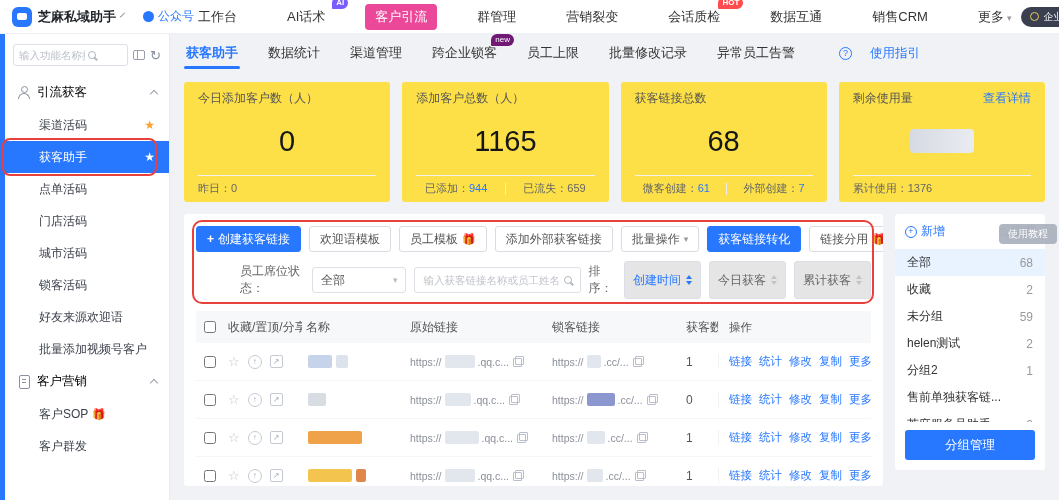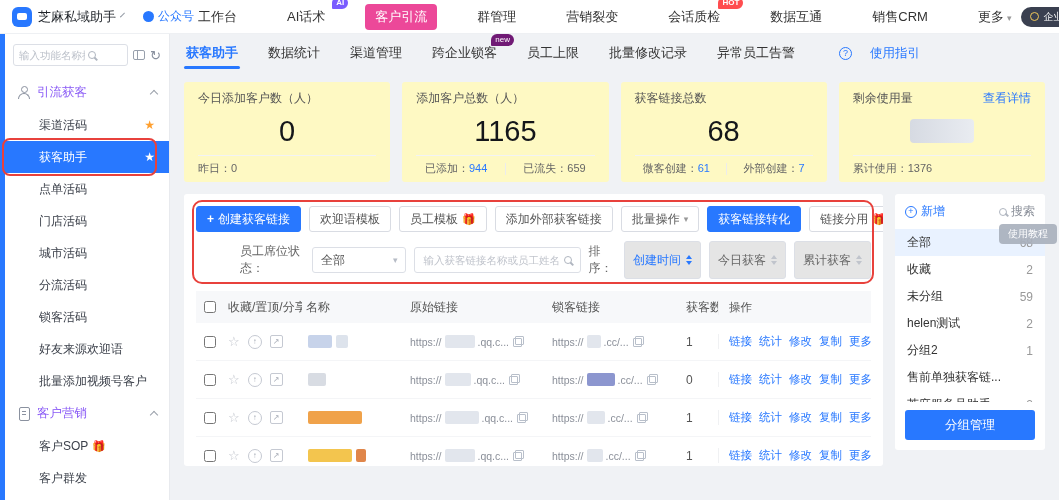--- a/index.html
+++ b/index.html
@@ -5,21 +5,21 @@
   *{box-sizing:border-box;margin:0;padding:0}
   html,body{width:1059px;height:500px;overflow:hidden}
   body{font-family:"Liberation Sans","DejaVu Sans",sans-serif;font-size:12px;color:#333;background:#f0f2f5}
   .page{position:relative;width:1059px;height:500px;overflow:hidden}
 
   
   .topnav{height:34px;background:#fff;border-bottom:1px solid #eef0f3;display:flex;align-items:center;padding:0 12px;position:relative;z-index:6}
   .brand{display:flex;align-items:center;gap:6px;min-width:150px}
   .logo{width:20px;height:20px;background:#2878ff;border-radius:6px;position:relative;flex:none}
   .logo::after{content:"";position:absolute;left:5px;top:6px;width:10px;height:7px;background:#fff;border-radius:2px}
-  .brand-title{font-weight:normal;font-size:13px;color:#1f2329;white-space:nowrap}
+  .brand-title{font-weight:bold;font-size:13px;color:#1f2329;white-space:nowrap}
   .chev{display:inline-block;width:6px;height:6px;border-left:1.5px solid #9aa0aa;border-top:1.5px solid #9aa0aa}
   .chev.down{transform:rotate(225deg);margin-top:-3px}
   .chev.up{transform:rotate(45deg);margin-top:3px;margin-left:auto}
   .divider-v{width:1px;height:12px;background:#e3e5e9;margin:0 4px}
   .mp-link{color:#2878ff;display:flex;align-items:center;gap:4px;font-size:12px;white-space:nowrap;cursor:pointer}
   .mp-icon{width:11px;height:11px;border-radius:50%;background:#2878ff;display:inline-block}
   .nav-items{display:flex;align-items:center;gap:30px;margin-left:26px;flex:1}
   .nav-item{position:relative;font-size:13px;color:#333;padding:4px 10px;white-space:nowrap;cursor:pointer}
   .nav-item.active{background:#ec4899;color:#fff;border-radius:4px}
   .nav-badge{position:absolute;top:-7px;right:-13px;font-size:8px;line-height:1;padding:2px 4px;border-radius:6px 6px 6px 1px;color:#fff;font-weight:bold}
@@ -36,21 +36,21 @@
   .blue-strip{position:absolute;left:0;top:0;bottom:0;width:5px;background:#2878ff}
   .side-search{display:flex;align-items:center;gap:5px;padding:10px 8px}
   .search-box{flex:1;height:22px;border:1px solid #dcdfe6;border-radius:3px;display:flex;align-items:center;padding:0 5px;gap:3px;background:#fff}
   .search-box input{border:none;outline:none;width:66px;font-size:10.5px;color:#333;font-family:inherit}
   .search-box input::placeholder{color:#bcc1ca}
   .mag{width:8px;height:8px;border:1.5px solid #b0b6c0;border-radius:50%;position:relative;display:inline-block;flex:none}
   .mag::after{content:"";position:absolute;width:4px;height:1.5px;background:#b0b6c0;transform:rotate(45deg);right:-3px;bottom:-1px}
   .ic-collapse{width:12px;height:10px;border:1.2px solid #98a0ac;border-radius:2px;position:relative;display:inline-block;cursor:pointer}
   .ic-collapse::after{content:"";position:absolute;left:3px;top:0;bottom:0;width:1.2px;background:#98a0ac}
   .ic-refresh{color:#8a919f;font-size:13px;line-height:1;cursor:pointer}
-  .side-group-head{display:flex;align-items:center;gap:7px;padding:8px 12px;color:#8b5cf6;font-size:12.5px;cursor:pointer}
+  .side-group-head{display:flex;align-items:center;gap:7px;padding:8px 12px;color:#000000;font-size:12.5px;cursor:pointer}
   .gicon{position:relative;width:13px;height:13px;display:inline-block;flex:none}
   .user-icon::before{content:"";position:absolute;top:0;left:3.5px;width:5px;height:5px;border:1.2px solid #8a919f;border-radius:50%}
   .user-icon::after{content:"";position:absolute;bottom:0;left:1px;width:10px;height:5px;border:1.2px solid #8a919f;border-bottom:none;border-radius:6px 6px 0 0}
   .doc-icon::before{content:"";position:absolute;top:0;left:2px;width:9px;height:12px;border:1.2px solid #8a919f;border-radius:2px}
   .doc-icon::after{content:"";position:absolute;top:4px;left:4.5px;width:4px;height:1px;background:#8a919f;box-shadow:0 3px 0 #8a919f}
   .side-item{height:32px;display:flex;align-items:center;padding:0 14px 0 34px;font-size:12px;color:#3c414b;position:relative;cursor:pointer;white-space:nowrap}
   .side-item .si-star{margin-left:auto;color:#ff9f2e;font-size:12px}
   .side-item .si-emoji{margin-left:4px;font-size:11px}
   .side-item.active{background:#2878ff;color:#fff}
   .side-item.active .si-star{color:#fff}
@@ -66,21 +66,21 @@
   .tab-badge{position:absolute;top:-1px;right:-15px;background:#701a75;color:#fff;font-size:8px;line-height:1;padding:2px 4px;border-radius:6px 6px 6px 1px}
   .guide-link{margin-left:16px;color:#2878ff;display:flex;align-items:center;gap:18px;font-size:12.5px;cursor:pointer;white-space:nowrap}
   .q-icon{width:13px;height:13px;border:1px solid #2878ff;border-radius:50%;display:inline-flex;align-items:center;justify-content:center;color:#2878ff;font-size:9px}
   .q-icon::after{content:"?"}
 
   
   .banner{margin-top:6px;background:#e6f0fd;color:#5f6d85;font-size:12px;padding:6px 14px;border-radius:2px;white-space:nowrap;overflow:hidden}
 
   
   .stats-row{display:flex;gap:12px;margin-top:10px}
-  .stat-card{flex:1;background:#fef9c3;border-radius:3px;padding:8px 14px 6px;height:100px;display:flex;flex-direction:column}
+  .stat-card{flex:1;background:#fde047;border-radius:3px;padding:8px 14px 6px;height:120px;display:flex;flex-direction:column}
   .s-head{display:flex;justify-content:space-between;align-items:center;font-size:12px;color:#555}
   .s-action{color:#2878ff;cursor:pointer}
   .s-val{flex:1;display:flex;align-items:center;justify-content:center;font-size:29px;color:#14161a}
   .s-blur{width:64px;height:24px;border-radius:4px;background:linear-gradient(90deg,#d6dae2,#e9ecf1)}
   .s-foot{border-top:1px solid #f2f3f5;padding-top:5px;display:flex;justify-content:space-around;align-items:center;font-size:11px;color:#666}
   .s-foot.single{justify-content:flex-start}
   .f-val.link{color:#2878ff;cursor:pointer}
   .f-div{width:1px;height:12px;background:#ececec}
 
   
@@ -211,23 +211,20 @@
             <span class="red-box"></span>
           </div>
           <div class="side-item">
             <span class="si-label">点单活码</span>
           </div>
           <div class="side-item">
             <span class="si-label">门店活码</span>
           </div>
           <div class="side-item">
             <span class="si-label">城市活码</span>
-          </div>
-          <div class="side-item">
-            <span class="si-label">分流活码</span>
           </div>
           <div class="side-item">
             <span class="si-label">锁客活码</span>
           </div>
           <div class="side-item">
             <span class="si-label">好友来源欢迎语</span>
           </div>
           <div class="side-item">
             <span class="si-label">批量添加视频号客户</span>
           </div>

